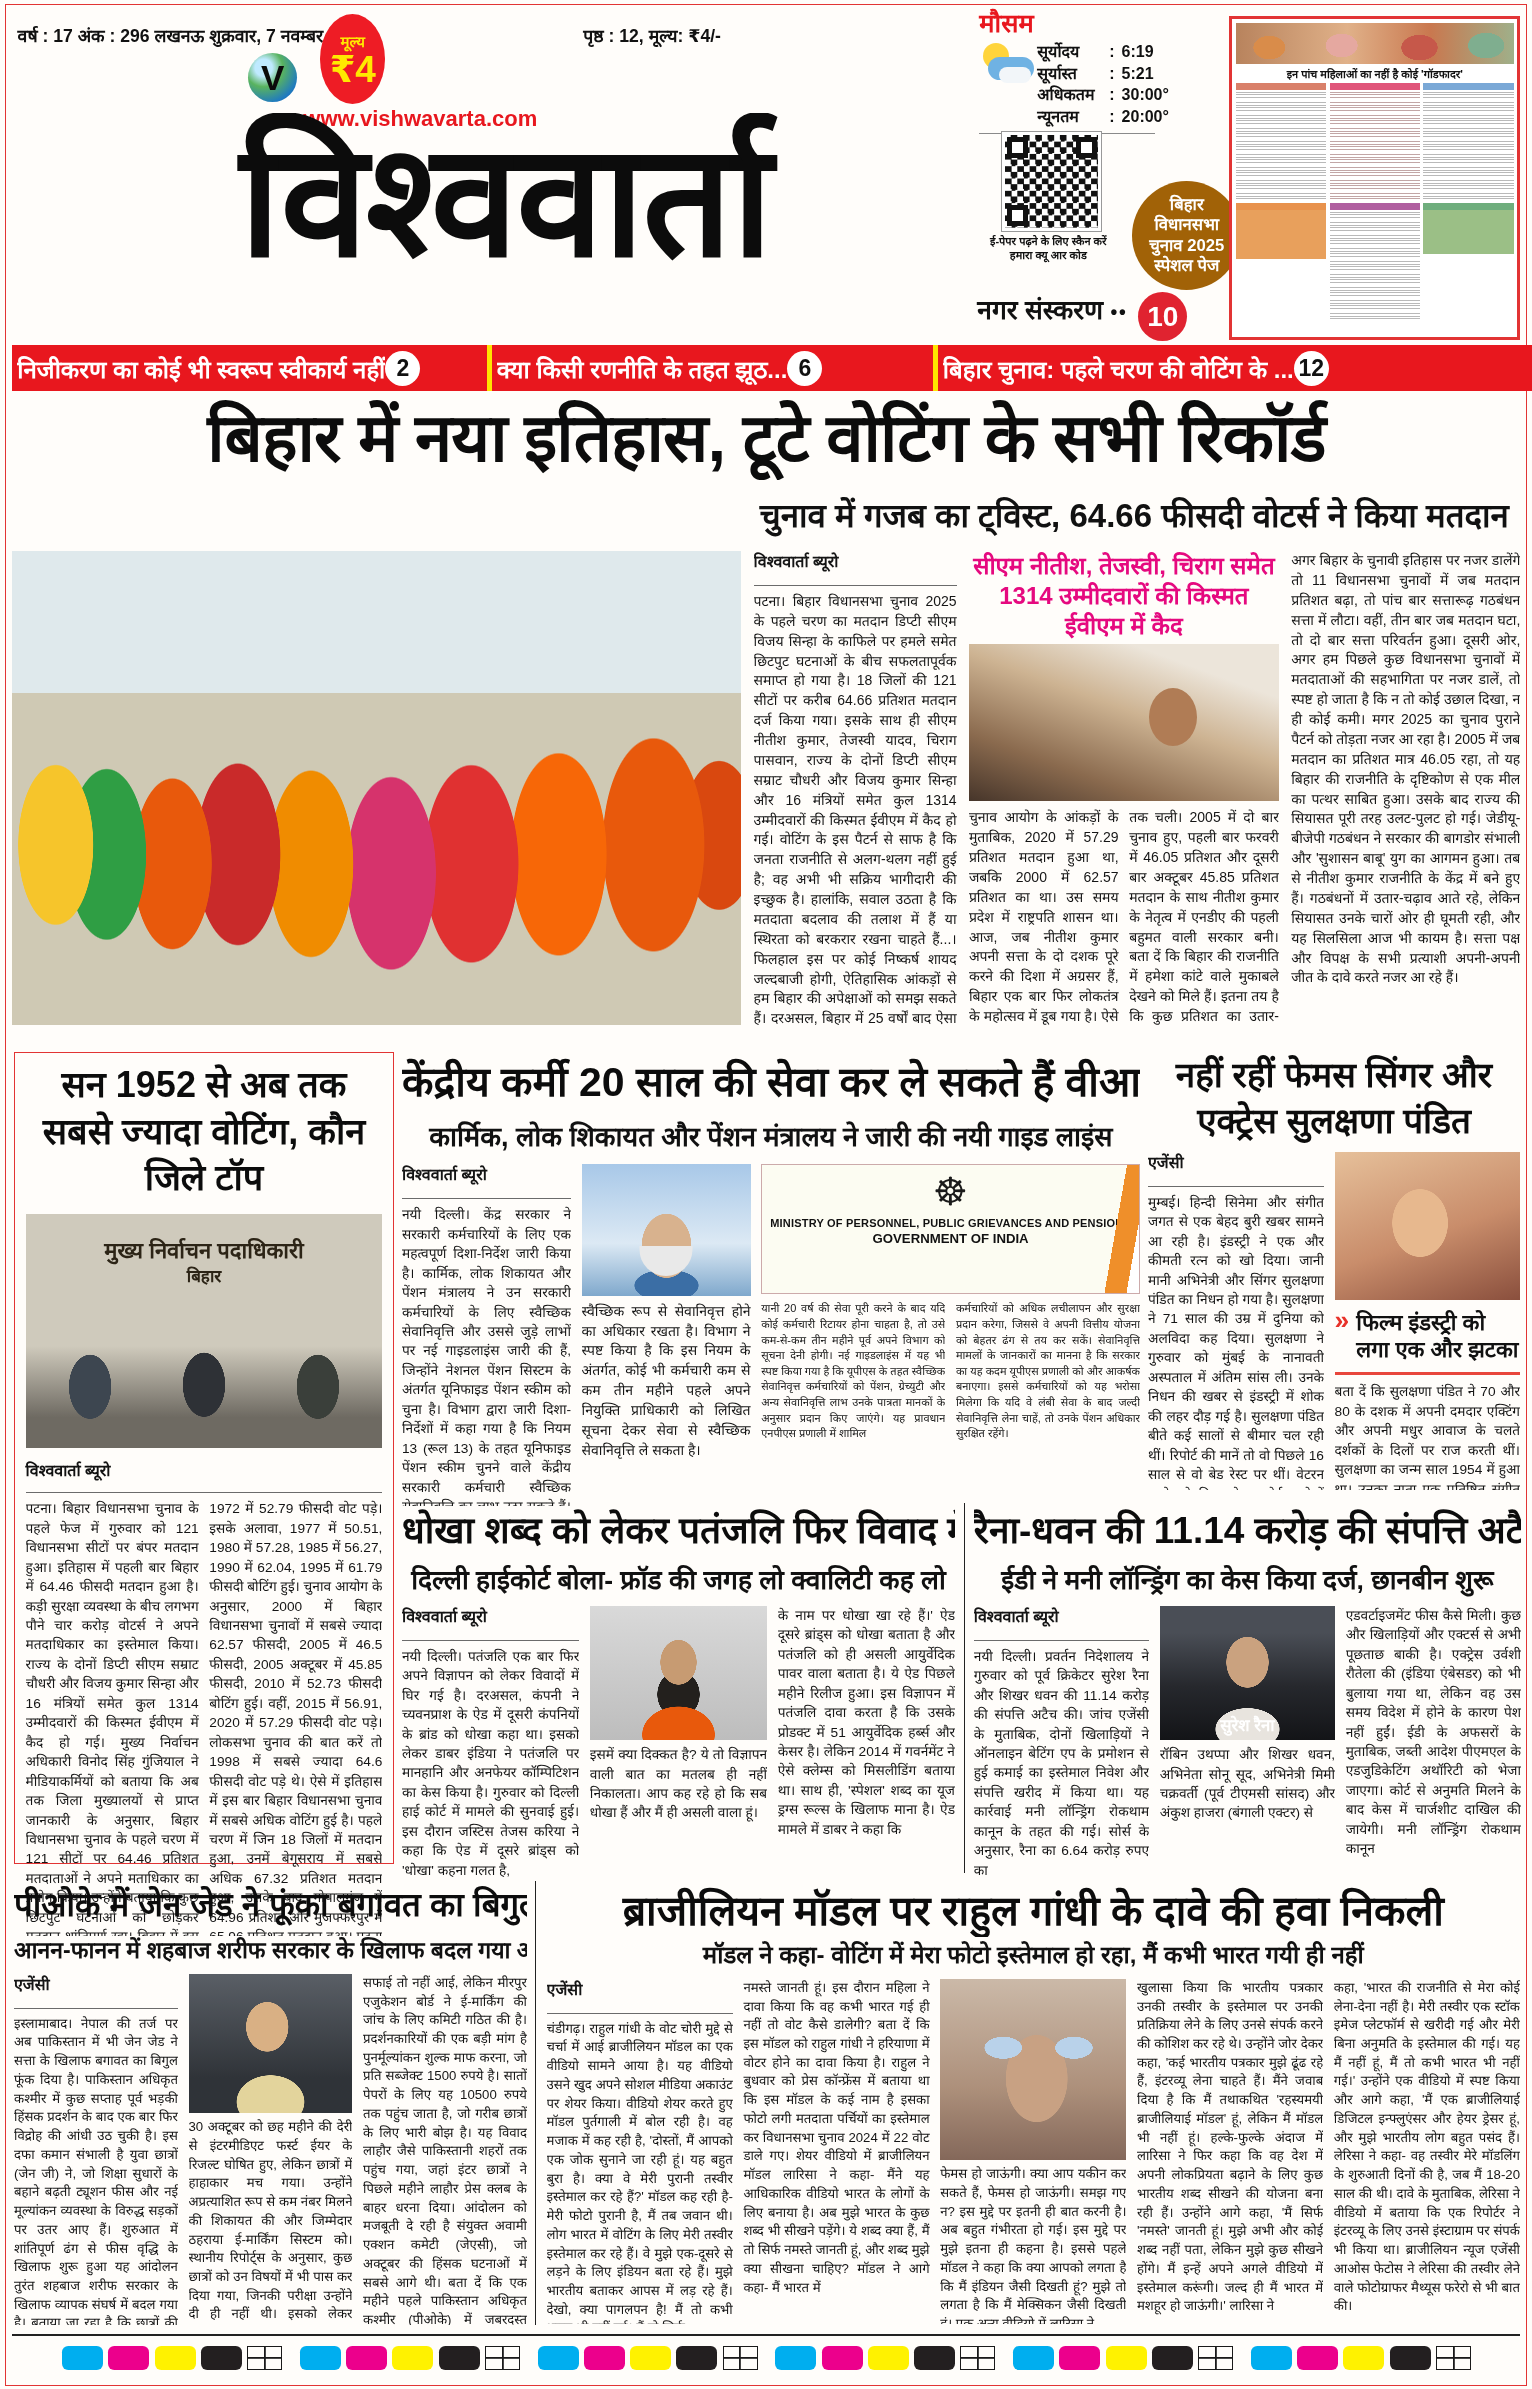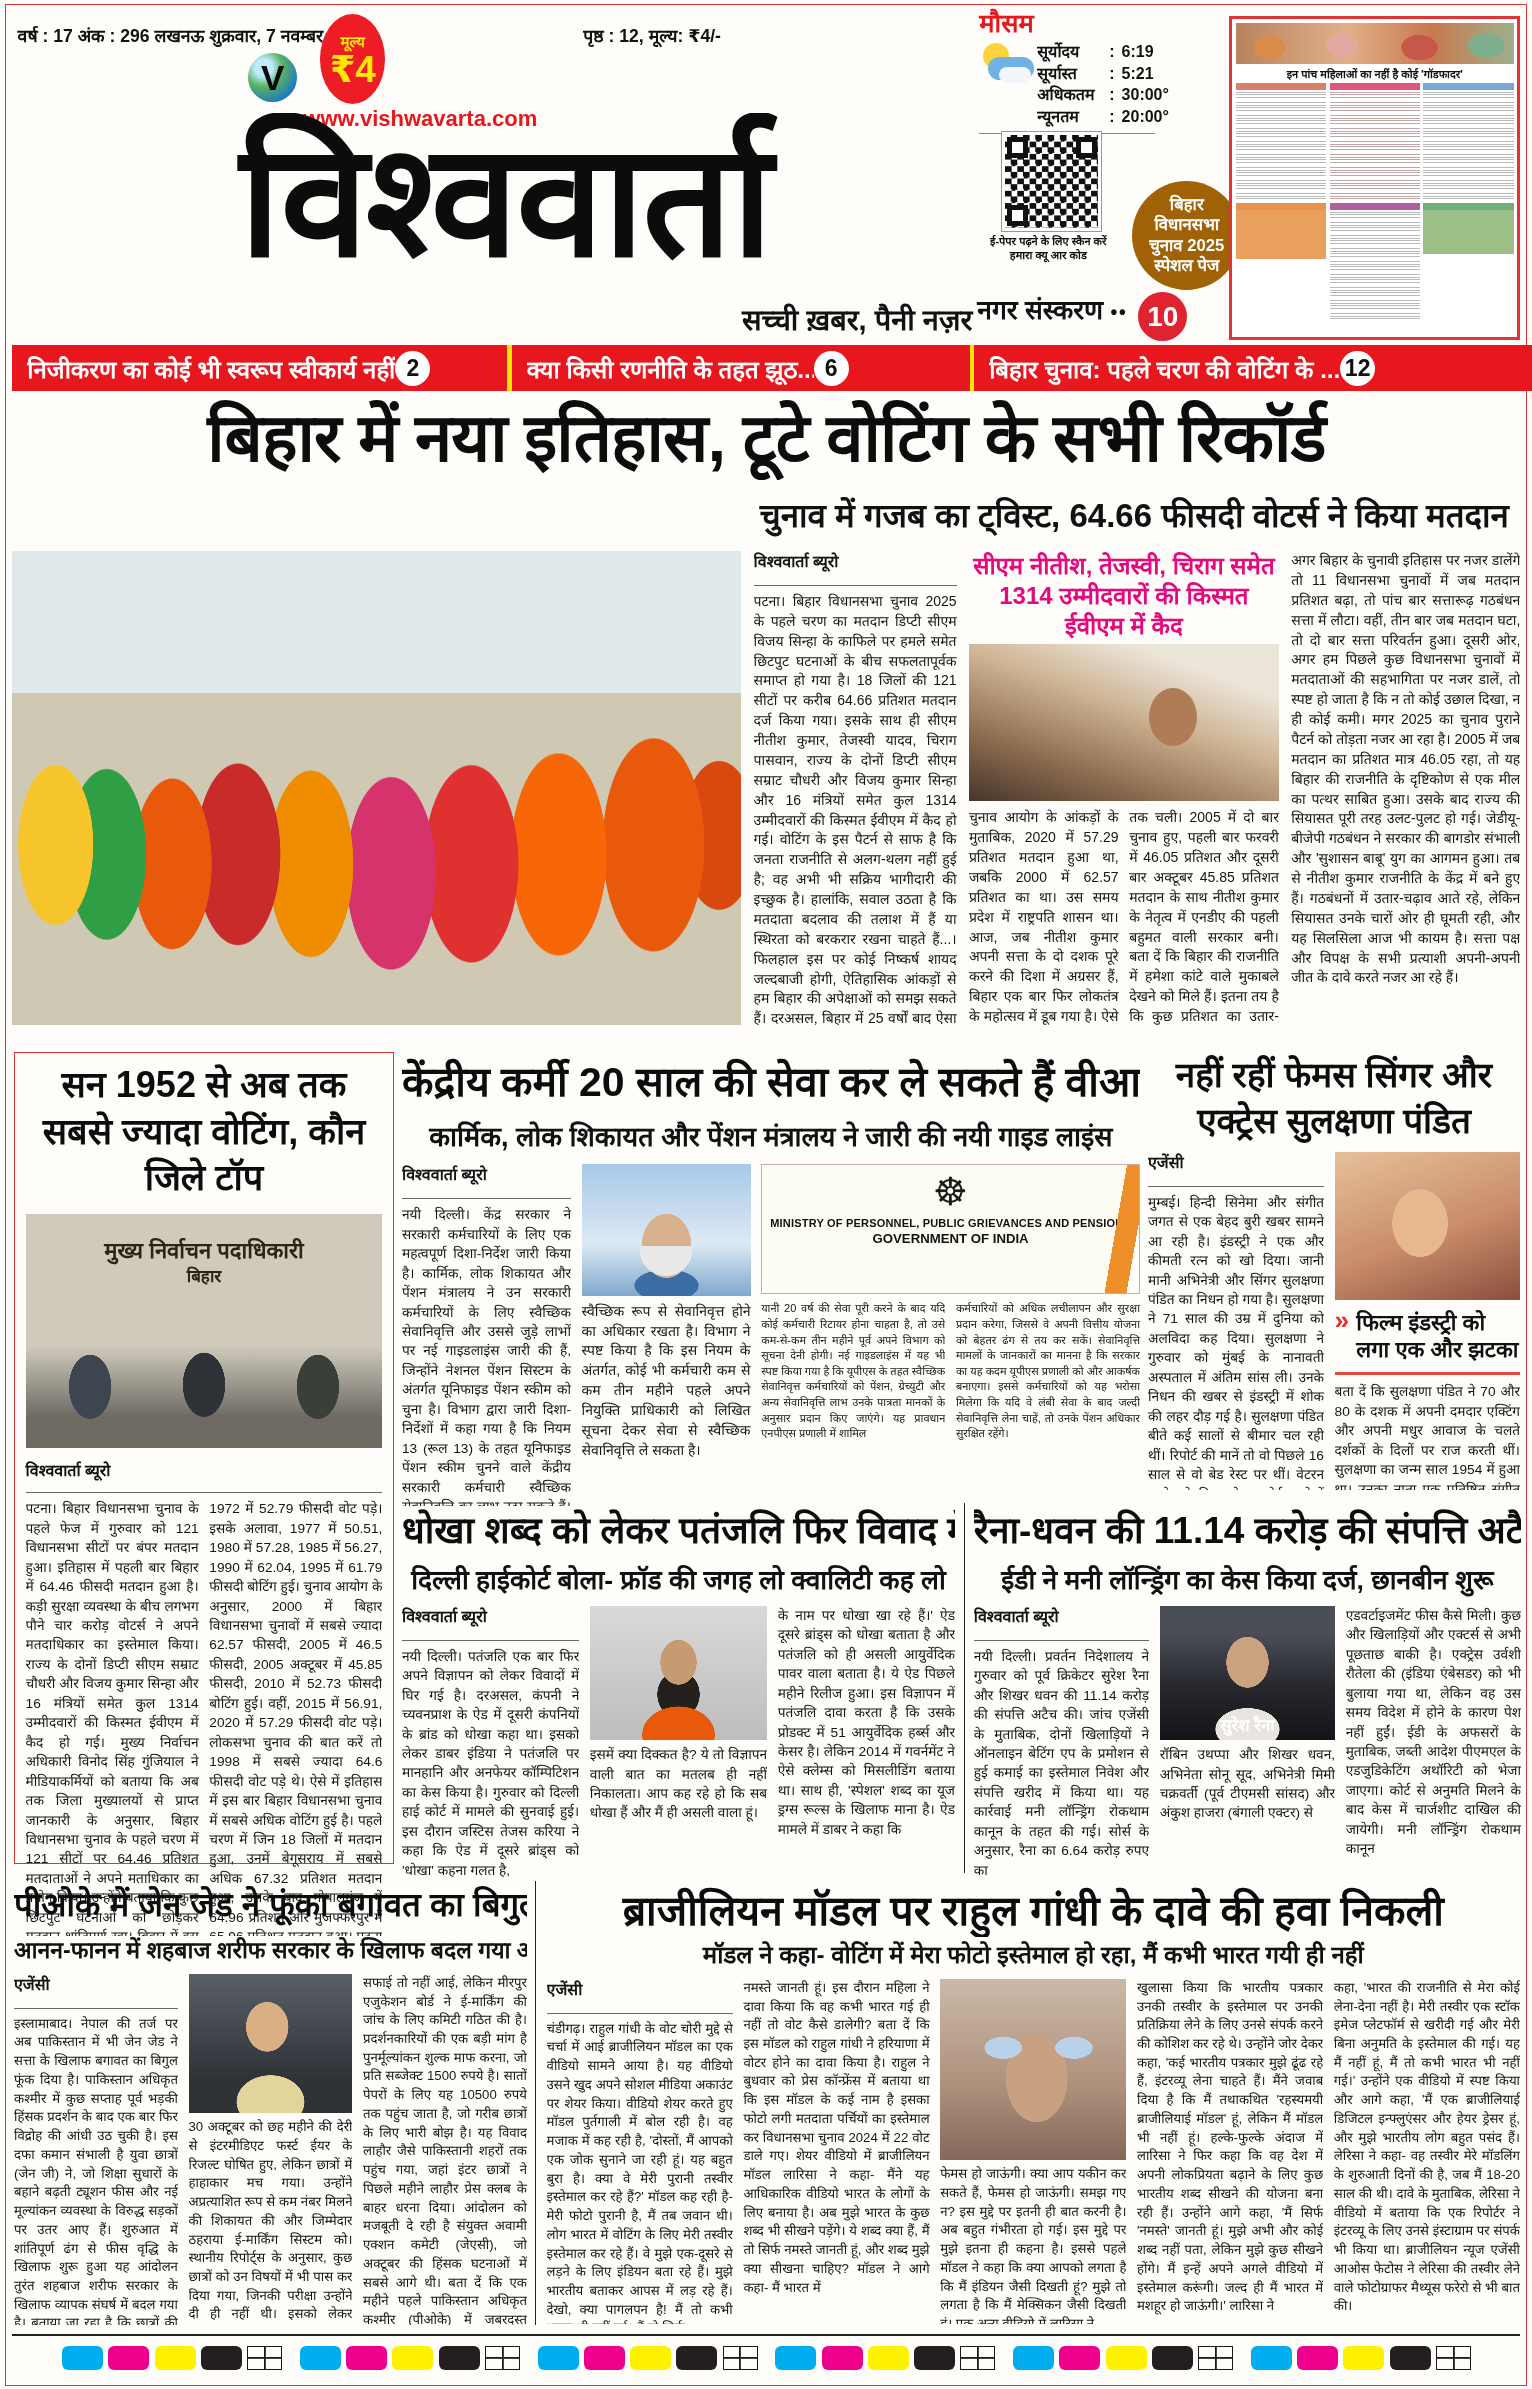--- a/index.html
+++ b/index.html
@@ -67,21 +67,21 @@
   .pv-grid{display:grid;grid-template-columns:1fr 1fr 1fr;gap:3.5px;height:236px;}
   .pv-block{background:repeating-linear-gradient(#fff 0 1.8px,#b9b9b9 1.8px 2.6px);border-top:7px solid #d9806a;}
   .pv-block.b2{border-top-color:#e0557a;background:repeating-linear-gradient(#fff 0 1.8px,#c2a6a6 1.8px 2.6px),#f3e2e2;}
   .pv-block.b3{border-top-color:#7aa8d6;}
   .pv-block.b4{border-top-color:#e8924d;background:linear-gradient(#e8a05c 0 45%,#fff 45%),repeating-linear-gradient(#fff 0 1.8px,#bbb 1.8px 2.6px);}
   .pv-block.b5{border-top-color:#b05fa0;}
   .pv-block.b6{border-top-color:#6fae7d;background:linear-gradient(#9bbf86 0 40%,#fff 40%),repeating-linear-gradient(#fff 0 1.8px,#bbb 1.8px 2.6px);}
   
   .topstrip{position:absolute;left:12.3px;top:345px;width:1508px;height:46px;display:flex;}
   .strip-item{background:#e8171e;color:#fff;display:flex;align-items:center;font-weight:800;font-size:24px;
-      padding:0 15px;box-sizing:border-box;}
+      padding:0 5px;box-sizing:border-box;}
   .strip-item .strip-text{white-space:nowrap;overflow:hidden;}
   .strip-sep{width:4.4px;background:#ffe400;flex:none;}
   .strip-page{flex:none;width:35px;height:35px;border-radius:50%;background:#fff;color:#111;display:flex;
       align-items:center;justify-content:center;font-size:23px;font-weight:900;margin-left:16px;}
   .s1{width:568px;} .s2{width:458px;} .s3{flex:1;}
   .s1 .strip-page{margin-right:62px;margin-left:auto;}
   .s2 .strip-page{margin-right:106px;margin-left:auto;}
   .s3 .strip-page{margin-right:211px;margin-left:auto;}
   
   .lead{position:absolute;left:12.3px;top:396px;width:1508px;height:652px;}
@@ -226,21 +226,20 @@
     <div class="page-price">पृष्ठ : 12, मूल्य: ₹4/-</div>
     <div class="logo">
       <span>V</span>
     </div>
     <div class="price-badge">
       <span class="pb-label">मूल्य</span>
       <span class="pb-value">₹4</span>
     </div>
     <div class="website">www.vishwavarta.com</div>
     <h1 class="title">विश्ववार्ता</h1>
-    <div class="tagline">सच्ची ख़बर, पैनी नज़र</div>
     <div class="edition">
       <span>नगर संस्करण</span>
       <span class="dots">••</span>
     </div>
 
     <section class="weather">
       <div class="w-title">मौसम</div>
       <div class="w-flex">
         <div class="w-icon">
           <div class="w-sun"></div>

